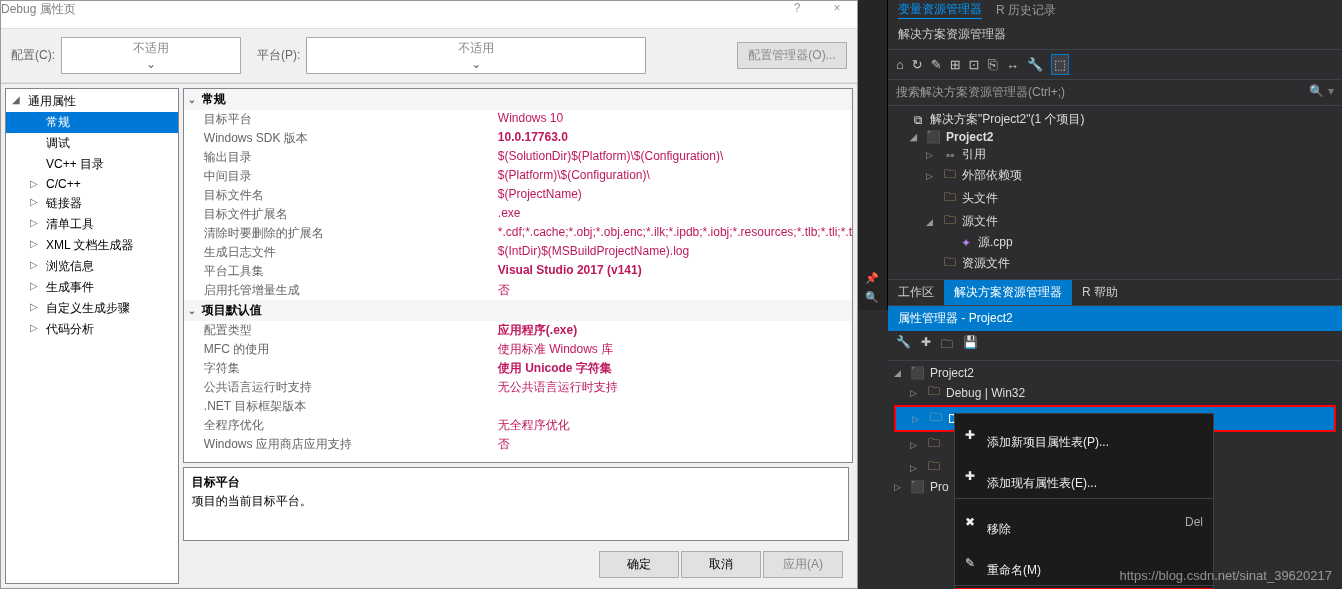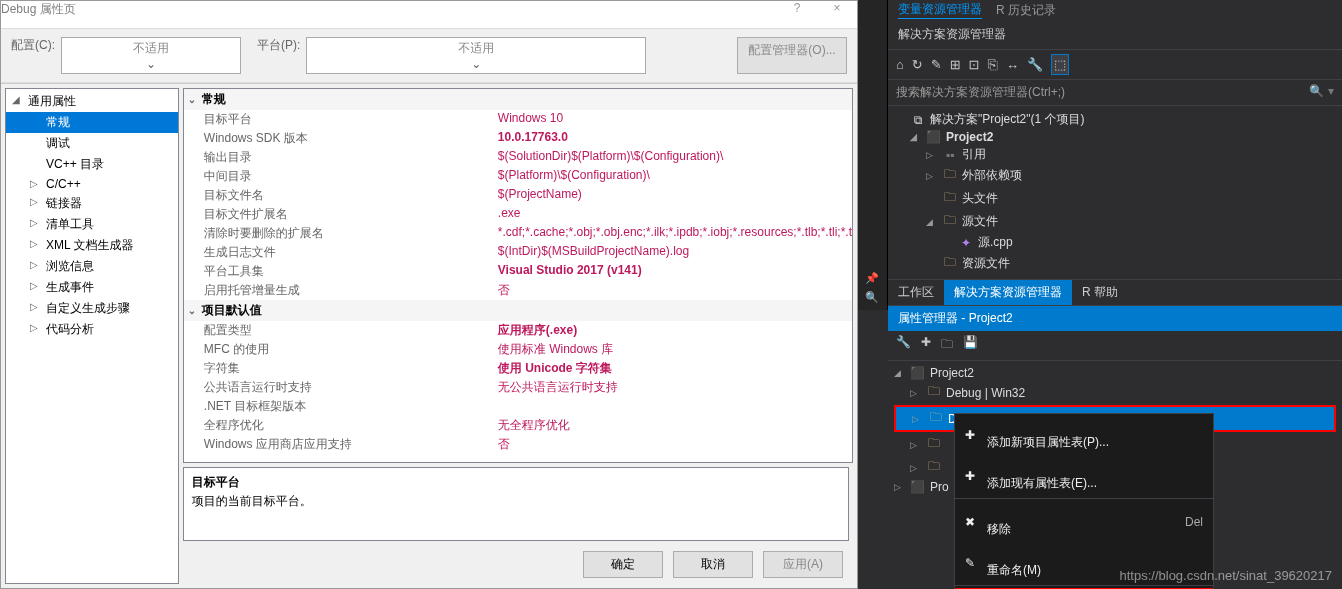--- a/index.html
+++ b/index.html
@@ -3,42 +3,42 @@
 <meta charset="utf-8">
 <style>
 * { margin: 0; padding: 0; box-sizing: border-box; font-family: "Microsoft YaHei", "Segoe UI", sans-serif; font-size: 12px; }
 body { width: 1342px; height: 589px; display: flex; background: #2d2d30; overflow: hidden; }
 
 
 .dialog { width: 858px; height: 589px; background: #f0f0f0; display: flex; flex-direction: column; border: 1px solid #999; }
 .titlebar { height: 28px; display: flex; align-items: flex-start; padding: 0 0; background: #fff; border-bottom: 1px solid #ddd; color: #808080; }
 .titlebar .spacer { flex: 1; }
 .titlebar .tb-btn { width: 40px; text-align: center; color: #999; cursor: pointer; }
-.config-row { display: flex; padding: 8px 10px; gap: 6px; border-bottom: 1px solid #ddd; }
+.config-row { display: flex; align-items: center; padding: 8px 10px; gap: 6px; border-bottom: 1px solid #ddd; }
 .config-row label { color: #666; }
 .combo { background: #fff; border: 1px solid #aaa; padding: 2px 6px; color: #888; display: flex; align-items: center; justify-content: space-between; flex-direction: column; }
 .combo .arr { color: #666; }
 .body { flex: 1; display: flex; border-top: 1px solid #ccc; }
 .tree-left { width: 190px; background: #fff; border: 1px solid #828790; margin: 4px; padding: 2px 0; }
 .tree-left .node { padding: 2px 8px 2px 22px; position: relative; cursor: pointer; }
 .tree-left .node .exp { position: absolute; left: 6px; top: 3px; color: #666; font-size: 10px; }
 .tree-left .node.sel { background: #0078d7; color: #fff; }
 .tree-left .node.indent { padding-left: 40px; }
 .tree-left .node.indent .exp { left: 24px; }
 .prop-grid { flex: 1; margin: 4px 4px 0 0; display: flex; flex-direction: column; }
 .grid-area { flex: 1; background: #fff; border: 1px solid #828790; overflow: auto; }
 .cat { display: flex; align-items: center; padding: 2px 4px; font-weight: bold; background: #f5f5f5; }
 .cat .collapse { width: 14px; color: #666; font-size: 10px; }
 .row { display: flex; padding: 1px 0 1px 20px; }
 .row .k { width: 250px; color: #666; }
 .row .v { flex: 1; color: #be185d; margin-left: 44px; }
 .row .v.b { font-weight: bold; }
 .desc-box { height: 74px; background: #fff; border: 1px solid #828790; margin: 4px 4px 0 0; padding: 6px 8px; }
 .desc-box .t { font-weight: bold; margin-bottom: 2px; }
-.btn-row { display: flex; justify-content: flex-end; gap: 10px; padding: 10px; }
+.btn-row { display: flex; justify-content: flex-end; gap: 2px; padding: 10px; }
 .btn { width: 80px; padding: 4px 0; text-align: center; background: #e1e1e1; border: 1px solid #adadad; cursor: pointer; }
 
 
 .vs { flex: 1; background: #2d2d30; color: #f1f1f1; display: flex; flex-direction: column; position: relative; }
 .vs .slim-side { position: absolute; left: 0; top: 0; width: 30px; height: 310px; background: #252526; border-right: 1px solid #000; display:flex; flex-direction:column; align-items:center; justify-content:flex-end; gap:6px; padding-bottom:6px;}
 .vs .slim-side .pin{color:#999;font-size:11px;}
 .vs-inner { margin-left: 30px; display: flex; flex-direction: column; height: 100%; }
 .top-tabs { height: 20px; display: flex; align-items: center; padding: 0 10px; gap: 14px; font-size: 11px; }
 .top-tabs .a { color: #0097fb; border-bottom: 1px solid #0097fb; }
 .top-tabs .i { color: #999; }

